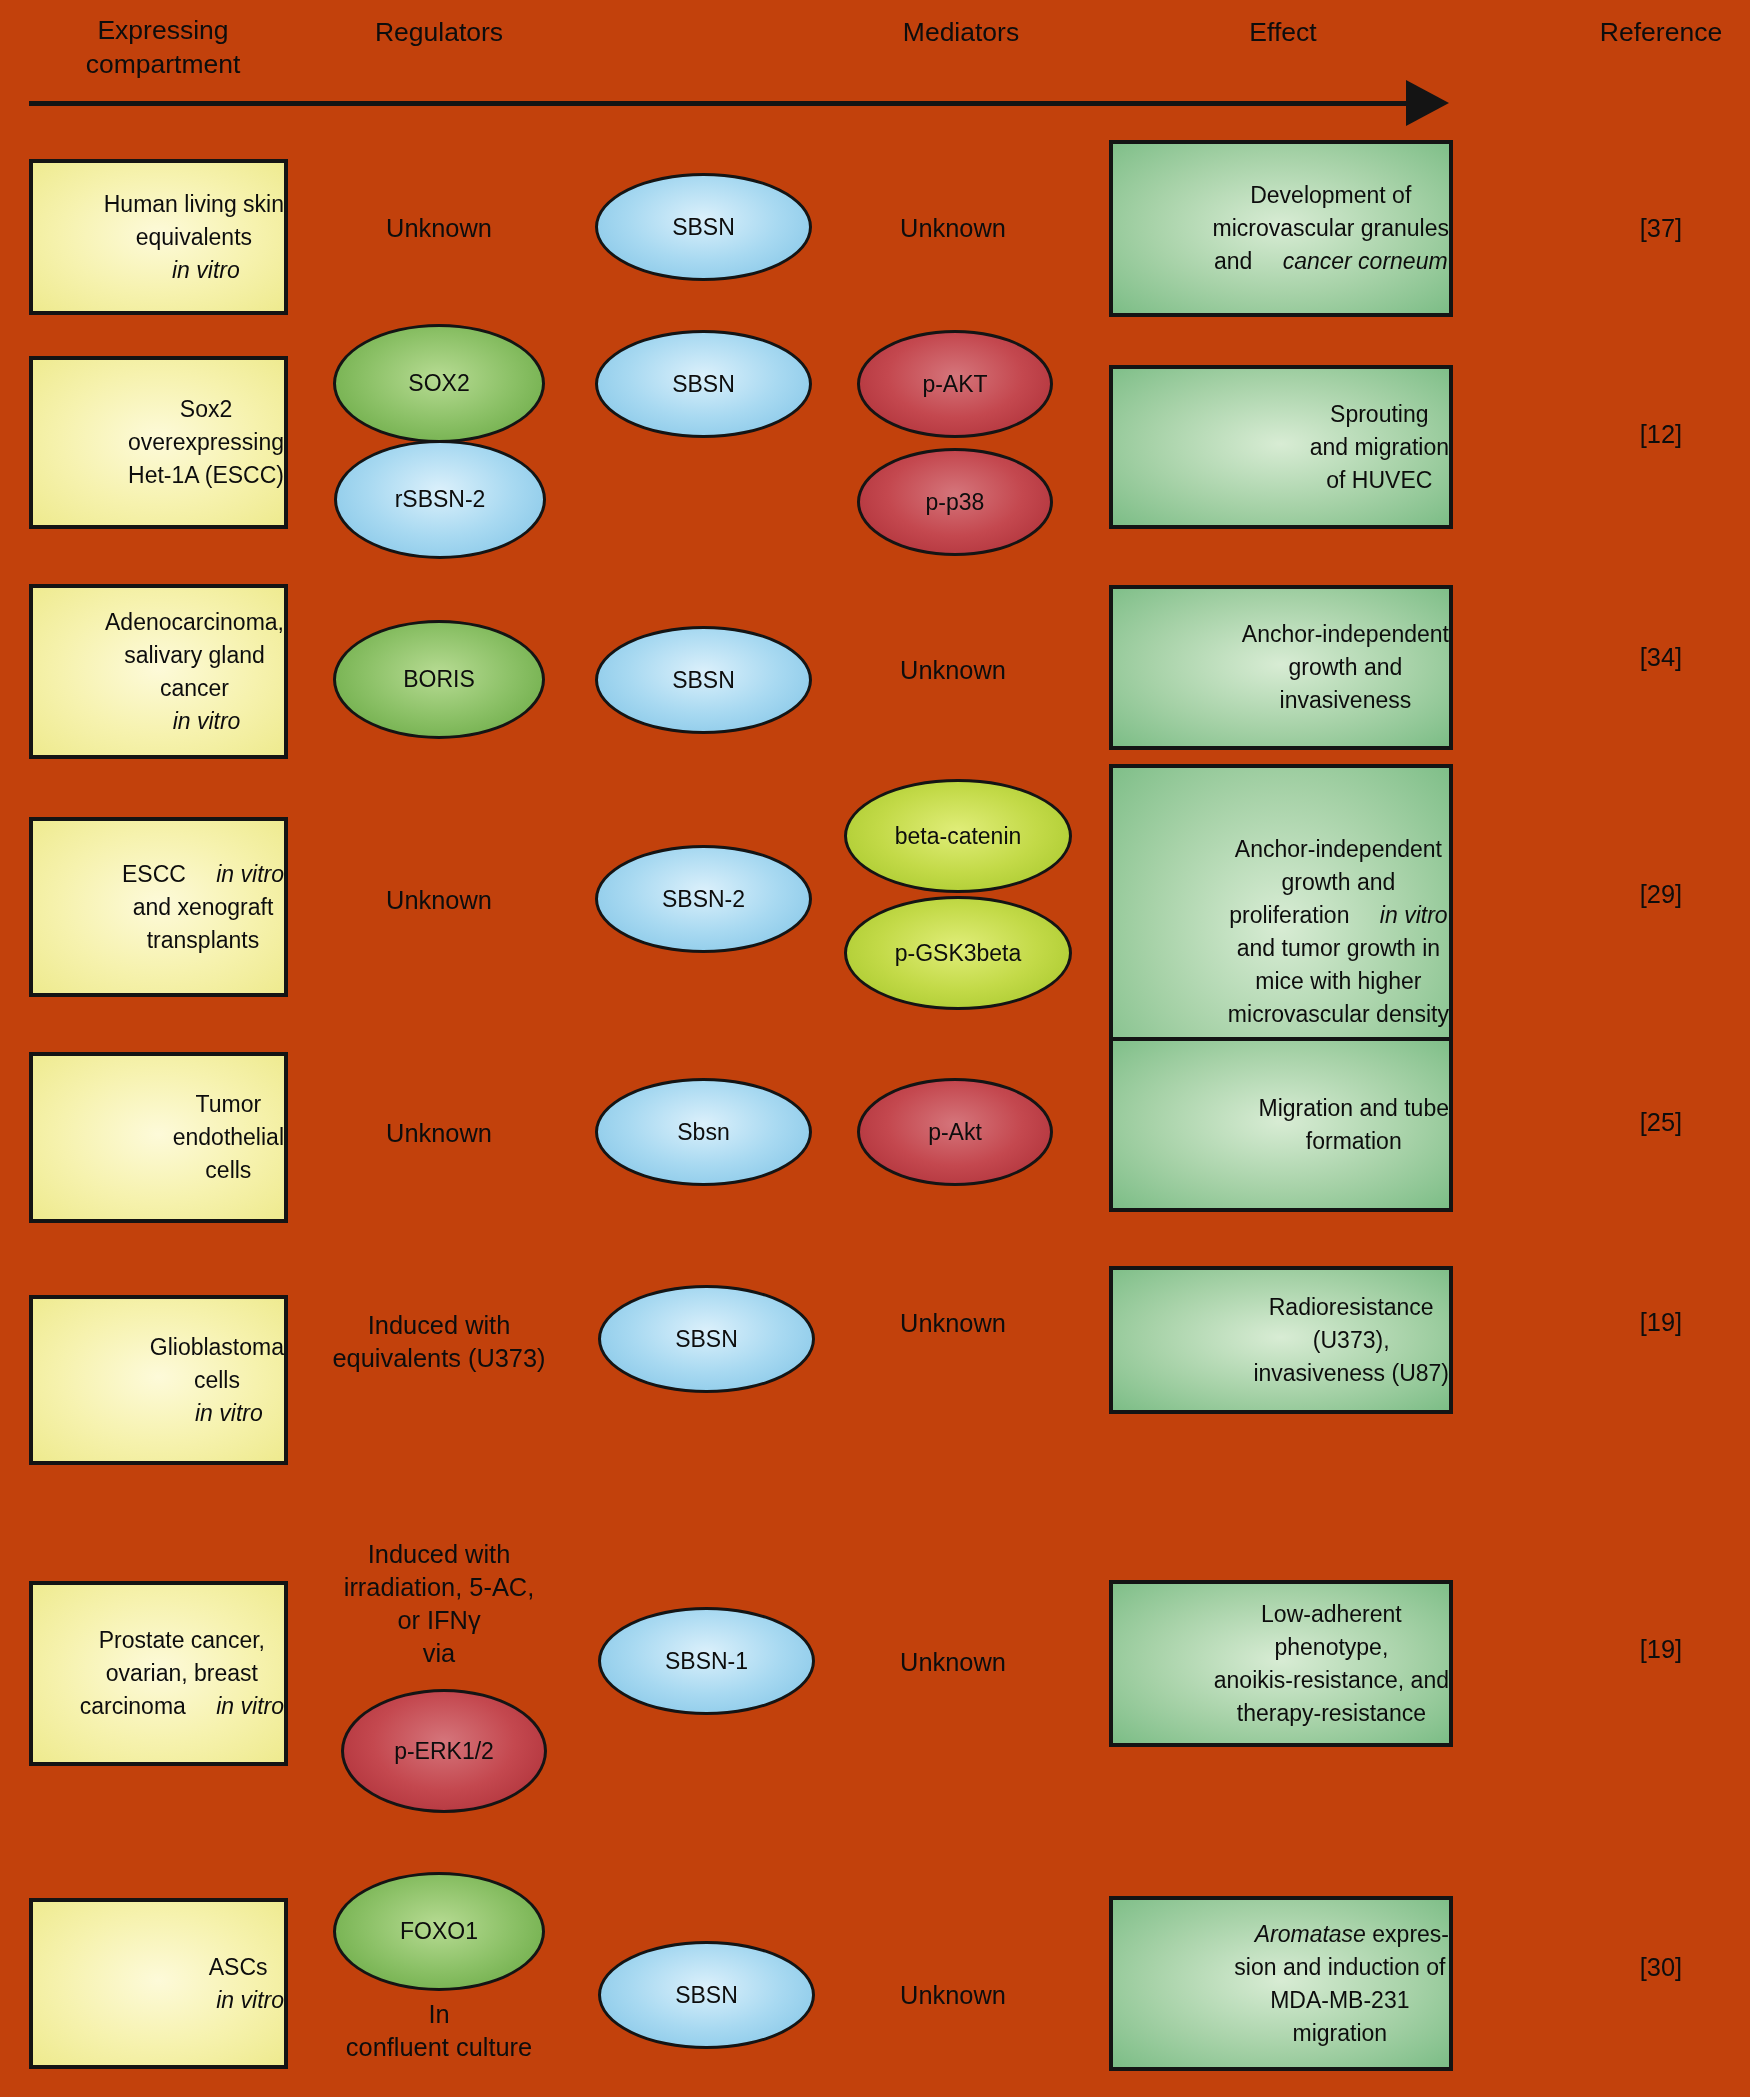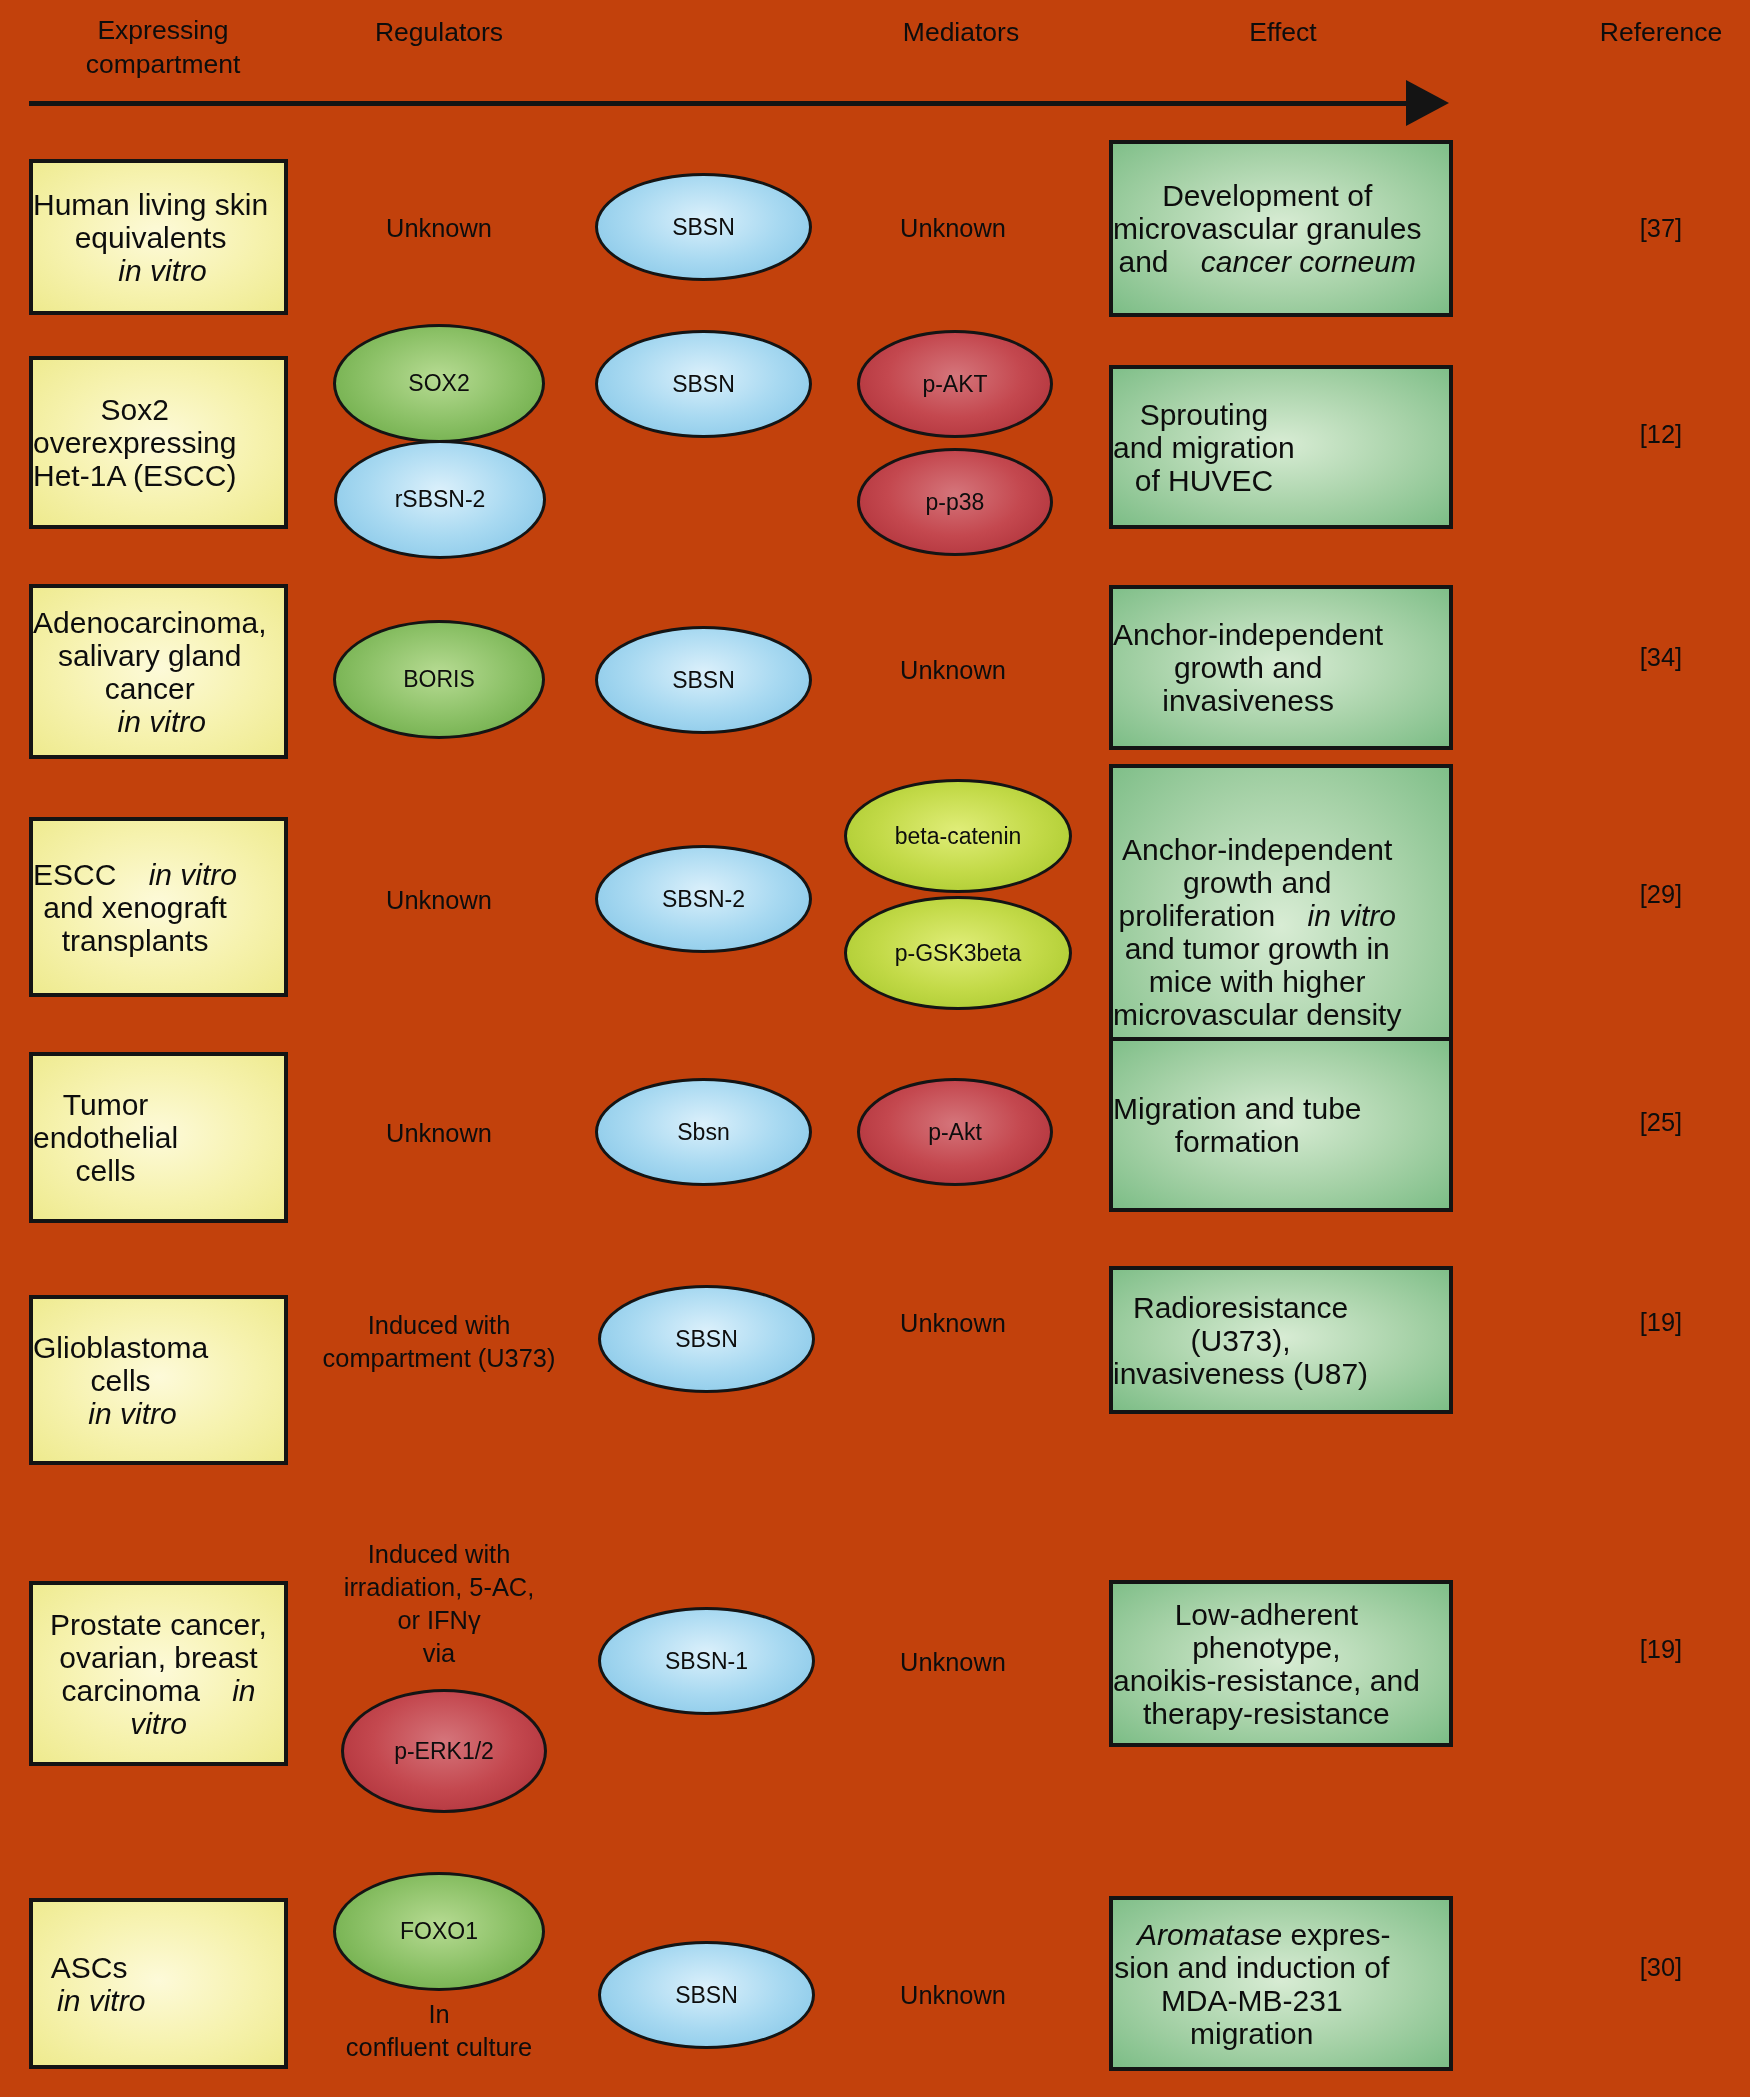--- a/index.html
+++ b/index.html
@@ -1,21 +1,21 @@
 <!DOCTYPE html>
 <html style="font-size:8.5px"><head>
 <meta charset="utf-8">
 <style>
   html,body{margin:0;padding:0;background:#ffffff;}
   .cv{position:relative;width:1751px;height:2097px;background:#c2410c;
       font-family:"Liberation Sans",sans-serif;color:#0d0d0d;overflow:hidden;}
   .abs{position:absolute;}
   .ctr{transform:translate(-50%,-50%);text-align:center;}
   .box{box-sizing:border-box;border:4.2px solid #141414;display:flex;align-items:center;
-       justify-content:flex-start;text-align:center;font-size:30px;line-height:33px;}
+       justify-content:flex-end;text-align:center;font-size:23px;line-height:33px;}
   .ybox{background:radial-gradient(ellipse at 50% 48%, #fdfad9 0%, #f6f2ae 55%, #eeea8e 100%);}
   .gbox{background:radial-gradient(ellipse at 50% 48%, #d8ecd4 0%, #a7d2a8 55%, #7cbd86 100%);}
   .ell{box-sizing:border-box;border:3.7px solid #141414;border-radius:50%;display:flex;
        align-items:center;justify-content:center;font-size:23px;}
   .blue{background:radial-gradient(ellipse at 50% 42%, #dbf0fb 0%, #a8d9f1 50%, #7dc2e5 100%);}
   .grn{background:radial-gradient(ellipse at 50% 45%, #b7db93 0%, #8cc167 50%, #63a53e 100%);}
   .lime{background:radial-gradient(ellipse at 50% 45%, #e0ed79 0%, #c3da48 50%, #a2c427 100%);}
   .red{background:radial-gradient(ellipse at 50% 42%, #d5757b 0%, #c4484f 50%, #a92b33 100%);}
   .ft{font-size:25.4px;line-height:33px;white-space:nowrap;}
   .hd{font-size:26.5px;line-height:34px;white-space:nowrap;}
@@ -118,21 +118,21 @@
     <span>p-Akt</span>
   </div>
   <div class="abs box gbox" style="left:1109px;top:1037px;width:344px;height:175px">
     <div><span>Migration and tube</span><br><span>formation</span></div>
   </div>
   <div class="abs ctr ft" style="left:1661px;top:1122px">[25]</div>
 
   <div class="abs box ybox" style="left:29px;top:1295px;width:259px;height:170px">
     <div><span>Glioblastoma</span><br><span>cells</span><br><span class="it">in vitro</span></div>
   </div>
-  <div class="abs ctr ft" style="left:439px;top:1342px"><span>Induced with</span><br><span>compartment (U373)</span></div>
+  <div class="abs ctr ft" style="left:439px;top:1342px"><span>Induced with</span><br><span>equivalents (U373)</span></div>
   <div class="abs ell blue" style="left:598px;top:1285px;width:217px;height:108px">
     <span>SBSN</span>
   </div>
   <div class="abs ctr ft" style="left:953px;top:1323px"><span>Unknown</span></div>
   <div class="abs box gbox" style="left:1109px;top:1266px;width:344px;height:148px">
     <div><span>Radioresistance</span><br><span>(U373),</span><br><span>invasiveness (U87)</span></div>
   </div>
   <div class="abs ctr ft" style="left:1661px;top:1322px">[19]</div>
 
   <div class="abs box ybox" style="left:29px;top:1581px;width:259px;height:185px">

